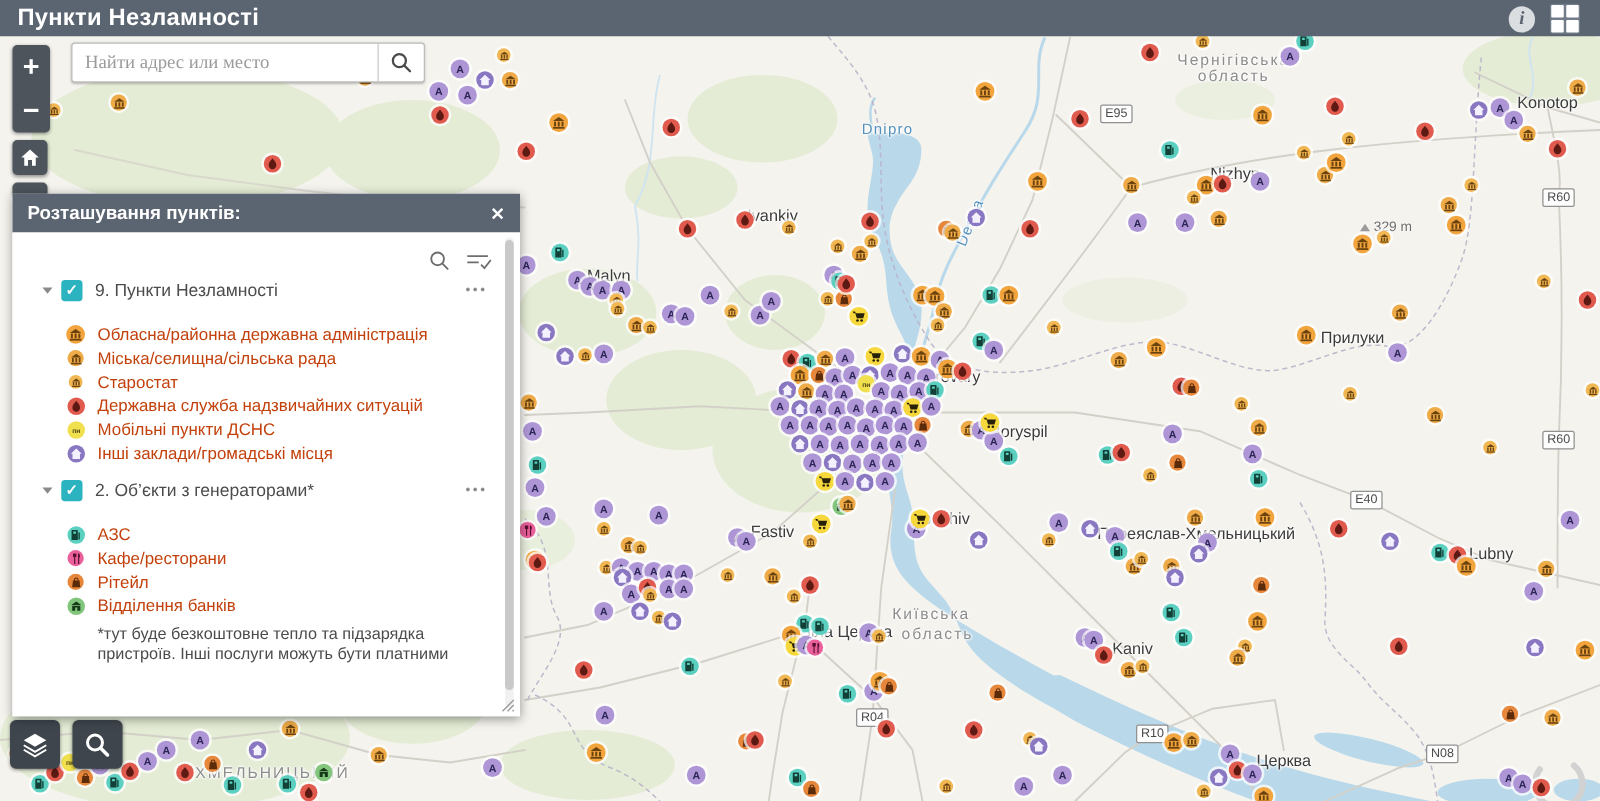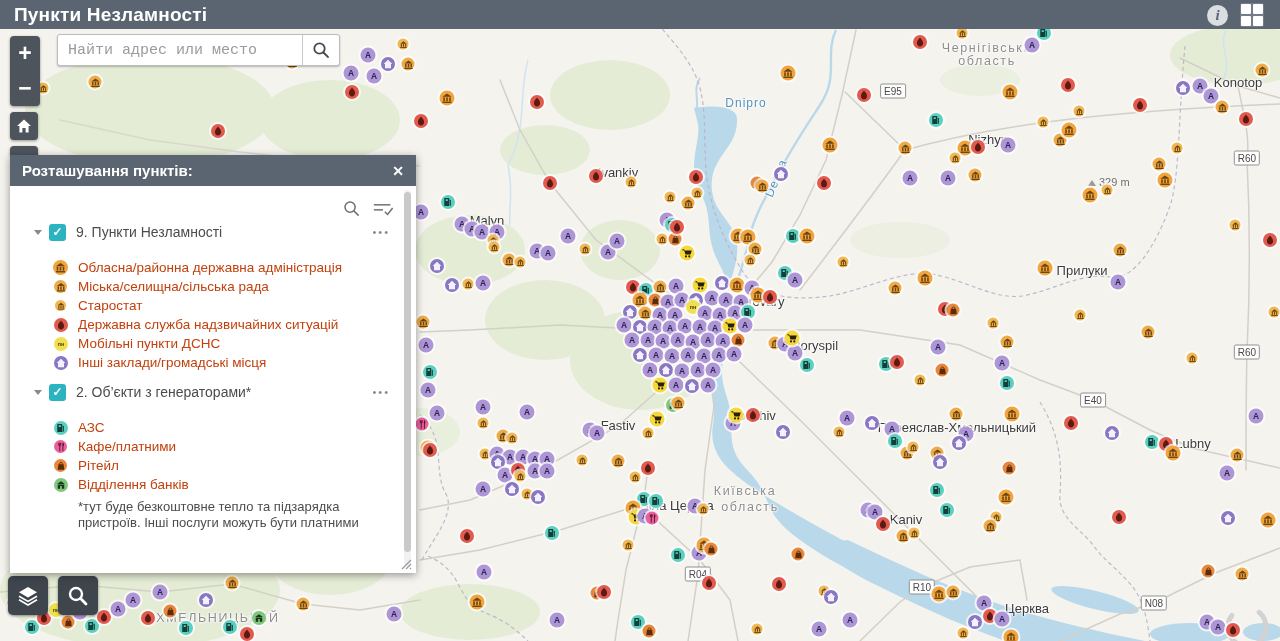--- a/index.html
+++ b/index.html
@@ -42,21 +42,21 @@
   .homebtn{left:10px;top:112px;width:28px;height:28px;display:flex;align-items:center;justify-content:center;}
   .slicebtn{left:10px;top:146px;width:28px;height:10px;border-radius:4px 4px 0 0;}
   .bigbtn{width:40px;height:39px;background:#3f454d;display:flex;align-items:center;justify-content:center;
           border-radius:5px;box-shadow:0 1px 3px rgba(0,0,0,.45);}
   .layersbtn{left:8px;top:576px;} .findbtn{left:58px;top:576px;}
   
   .searchbox{position:absolute;left:57px;top:34px;width:281px;height:30px;background:#fff;z-index:20;
              border:1px solid #bdbdbd;border-radius:3px;box-shadow:0 1px 2px rgba(0,0,0,.25);
              display:flex;align-items:center;}
   .searchbox input{flex:1;border:none;outline:none;font-size:15px;color:#444;padding:0 10px;
-                   font-family:Liberation Mono, monospace;background:transparent;}
+                   font-family:Liberation Serif, serif;background:transparent;}
   .searchbox input::placeholder{color:#9b9b9b;}
   .searchbox .sdiv{width:1px;height:30px;background:#c9c9c9;}
   .searchbox .sbtn{width:36px;height:30px;display:flex;align-items:center;justify-content:center;cursor:pointer;}
   
   .panel{position:absolute;left:10px;top:155px;width:406px;height:418px;z-index:30;
          box-shadow:0 2px 8px rgba(0,0,0,.4);background:#fff;}
   .panel-h{height:31px;background:#5b6572;display:flex;align-items:center;}
   .panel-h .pt{color:#fff;font-size:15px;font-weight:700;margin-left:12px;}
   .panel-h .px{margin-left:auto;margin-right:12px;color:#fff;font-size:14px;font-weight:700;cursor:pointer;}
   .panel-b{position:relative;height:387px;background:#fff;overflow:hidden;}
@@ -208,21 +208,21 @@
       <div class="mlabel city" style="left: 1082px; top: 270px;">Прилуки</div>
       <div class="mlabel city" style="left: 762px; top: 301px;">Brovary</div>
       <div class="mlabel city" style="left: 815px; top: 345px;">Boryspil</div>
       <div class="mlabel city" style="left: 752px; top: 415px;">Obukhiv</div>
       <div class="mlabel city" style="left: 618px; top: 425px;">Fastiv</div>
       <div class="mlabel city" style="left: 957px; top: 427px;">Переяслав-Хмельницький</div>
       <div class="mlabel city" style="left: 1193px; top: 443px;">Lubny</div>
       <div class="mlabel city" style="left: 677px; top: 505px;">Біла Церква</div>
       <div class="mlabel city" style="left: 906px; top: 519px;">Kaniv</div>
       <div class="mlabel city" style="left: 1027px; top: 608px;">Церква</div>
-      <div class="mlabel water" style="left: 746px; top: 103px;">Dnipro</div>
+      <div class="mlabel water" style="left: 710px; top: 103px;">Dnipro</div>
       <div class="mlabel water" style="left: 776px; top: 178px; transform: translate(-50%, -50%) rotate(-68deg);">Desna</div>
       <div class="shield" style="left: 893px; top: 91px;">E95</div>
       <div class="shield" style="left: 1247px; top: 158px;">R60</div>
       <div class="shield" style="left: 1247px; top: 352px;">R60</div>
       <div class="shield" style="left: 1093px; top: 400px;">E40</div>
       <div class="shield" style="left: 698px; top: 574px;">R04</div>
       <div class="shield" style="left: 922px; top: 587px;">R10</div>
       <div class="shield" style="left: 1154px; top: 603px;">N08</div>
       <div class="elev" style="left: 1088px; top: 176px;"><span class="tri"></span>329 m</div>
     </div>
@@ -1982,21 +1982,21 @@
             <span class="itxt">АЗС</span>
           </div>
           <div class="litem">
             <span class="lic">
               <span class="licc" style="width: 13px; height: 13px; background: rgb(233, 96, 155);">
                 <svg viewBox="0 0 12 12" width="10" height="10" class="gsym" style="color: rgb(87, 16, 47);">
                   <use href="#g-cutlery"></use>
                 </svg>
               </span>
             </span>
-            <span class="itxt">Кафе/платними</span>
+            <span class="itxt">Кафе/ресторани</span>
           </div>
           <div class="litem">
             <span class="lic">
               <span class="licc" style="width: 13px; height: 13px; background: rgb(230, 135, 60);">
                 <svg viewBox="0 0 12 12" width="10" height="10" class="gsym" style="color: rgb(92, 43, 10);">
                   <use href="#g-bag"></use>
                 </svg>
               </span>
             </span>
             <span class="itxt">Рітейл</span>

